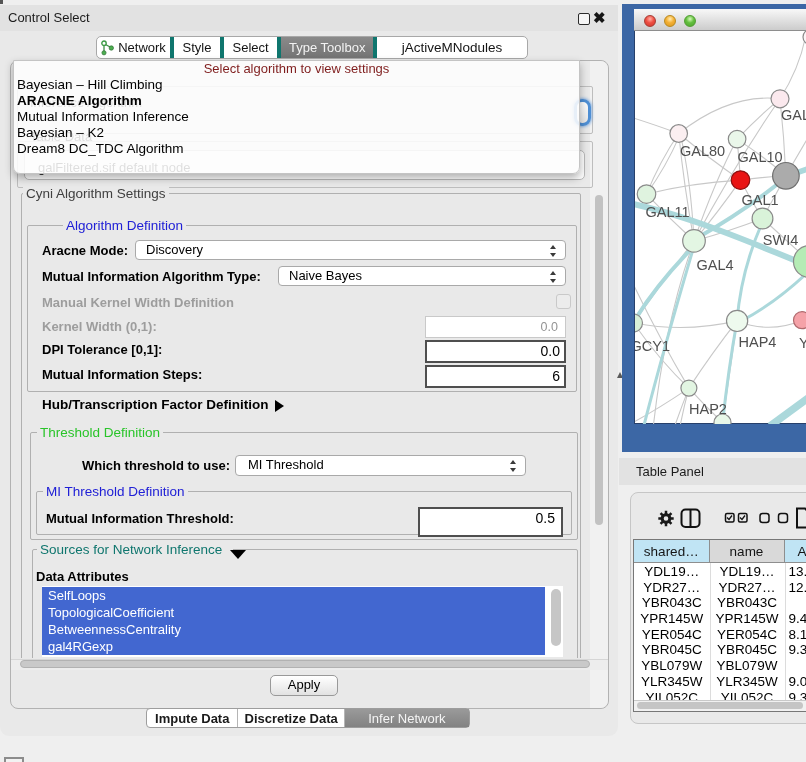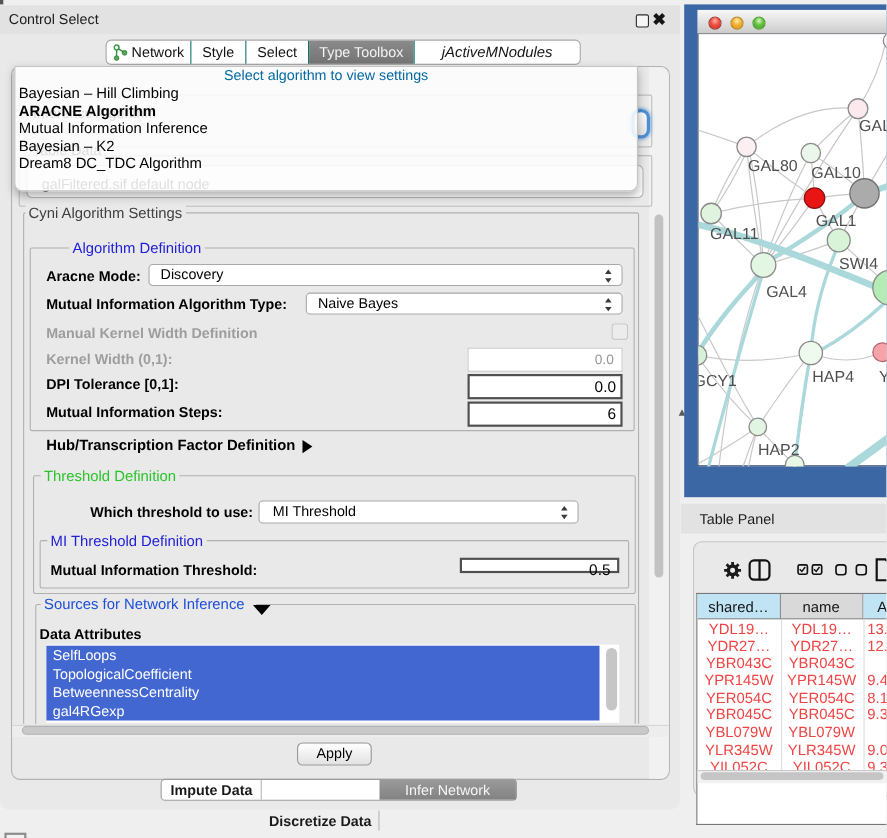--- a/index.html
+++ b/index.html
@@ -12,21 +12,21 @@
          border-radius:0 0 9px 9px;}
   #cptitle{left:0;top:5px;width:618px;height:26px;background:#e2e2e2;
            color:#1c1c1c;font-size:13px;line-height:26px;padding-left:8px;box-sizing:border-box;}
   #floatico{left:578px;top:13px;width:10px;height:10px;border:1.6px solid #2b2b2b;border-radius:2px;background:#f5f5f5;}
   #closeico{left:593px;top:9px;font-size:15px;font-weight:bold;color:#151515;}
   
   #toptabs{left:96px;top:36px;width:432px;height:23px;background:#fff;
            border:1px solid #a8a8a8;border-radius:5px;display:flex;box-sizing:border-box;
            font-size:13px;color:#141414;z-index:3;}
   #toptabs .seg{display:flex;align-items:center;justify-content:center;height:100%;
-                border-right:1px solid #0f766e;box-sizing:border-box;}
+                border-right:4px solid #0f766e;box-sizing:border-box;}
   #toptabs .seg:last-child{border-right:none;}
   #toptabs .sel{background:linear-gradient(#8a8a8a,#747474);color:#f3f3f3;}
   
   #inner{left:10px;top:60px;width:599px;height:649px;background:#e9e9e9;
          border:1px solid #b2b2b2;border-radius:8px;box-sizing:border-box;}
   #viewport{left:11px;top:61px;width:578px;height:597px;overflow:hidden;}
   
   #vtrack{left:590px;top:61px;width:18px;height:647px;background:#f1f1f1;border-radius:0 8px 8px 0;}
   #vthumb{left:595px;top:195px;width:8px;height:330px;background:#c2c2c2;border-radius:4px;}
   
@@ -40,21 +40,21 @@
   .spin:before{content:"";position:absolute;left:0;top:0;border-left:3.5px solid transparent;
       border-right:3.5px solid transparent;border-bottom:4.5px solid #3a3a3a;}
   .spin:after{content:"";position:absolute;left:0;bottom:0;border-left:3.5px solid transparent;
       border-right:3.5px solid transparent;border-top:4.5px solid #3a3a3a;}
   .tfield{position:absolute;background:#fff;font-size:13px;text-align:right;
           padding-right:6px;box-sizing:border-box;line-height:17px;}
   
   #popup{left:13px;top:60px;width:567px;height:114px;background:rgba(253,253,253,0.88);
          border:1px solid #c4c4c4;border-radius:0 0 7px 7px;z-index:10;
          box-shadow:0 4px 9px rgba(0,0,0,0.30);font-size:13px;box-sizing:border-box;overflow:hidden;}
-  #popup .hint{height:16px;text-align:center;color:#0369a1;line-height:16px;font-size:13px;}
+  #popup .hint{height:16px;text-align:center;color:#7f1d1d;line-height:16px;font-size:13px;}
   #popup .it{height:16px;line-height:16px;padding-left:3px;color:#000;font-size:13.5px;}
   #glowbtn{left:574px;top:99px;width:17px;height:27px;border:3px solid #4f8fd4;border-radius:8px;
            background:linear-gradient(#fdfdfd,#e6e6e6);box-shadow:0 0 3px 1px rgba(110,160,220,0.8);z-index:2;box-sizing:border-box;}
   
   #apply{left:270px;top:675px;width:66px;height:19px;border:1px solid #999;border-radius:5px;
          background:linear-gradient(#ffffff,#e2e2e2);font-size:13px;text-align:center;line-height:18px;}
   #bottabs{left:146px;top:708px;width:324px;height:20px;background:#fff;border:1px solid #9d9d9d;
            border-radius:4px;display:flex;font-size:13px;font-weight:bold;color:#1a1a1a;box-sizing:border-box;}
   #bottabs .seg{display:flex;align-items:center;justify-content:center;height:100%;
                 border-right:1px solid #b5b5b5;box-sizing:border-box;}
@@ -64,21 +64,21 @@
   #blueframe{left:622px;top:4px;width:184px;height:448px;background:#3c67a5;}
   #nettitle{left:634px;top:9px;width:172px;height:22px;
             background:linear-gradient(#f8f8f8,#cccccc);border-bottom:1px solid #8e8e8e;box-sizing:border-box;}
   .light{position:absolute;width:12px;height:12px;border-radius:50%;top:5.5px;}
   #canvas{left:634px;top:31px;width:172px;height:393px;background:#fff;border-left:1px solid #27406b;border-bottom:1px solid #27406b;box-sizing:border-box;}
   
   #tpbar{left:619px;top:458px;width:187px;height:27px;background:#e2e2e2;
          color:#1b1b1b;font-size:13px;line-height:27px;padding-left:17px;box-sizing:border-box;}
   #tpbox{left:630px;top:492px;width:190px;height:232px;background:#e9e9e9;
          border:1px solid #c6c6c6;border-radius:8px;box-sizing:border-box;}
-  #tbl{left:633px;top:539px;width:173px;height:211px;background:#fff;border:1px solid #777;
+  #tbl{left:633px;top:539px;width:173px;height:173px;background:#fff;border:1px solid #777;
        border-right:none;box-sizing:border-box;overflow:hidden;}
 </style>
 </head>
 <body>
 
 <div class="abs" style="left:0;top:0;width:3px;height:4px;background:#555;"></div>
 
 <div id="cpwin" class="abs"></div>
 <div id="cptitle" class="abs">Control Select</div>
 <div id="floatico" class="abs"></div>
@@ -89,21 +89,21 @@
     <svg width="13" height="16" viewBox="0 0 13 16" style="margin-right:4px;">
       <line x1="3" y1="5" x2="3" y2="12" stroke="#3d8f45" stroke-width="1.3"></line>
       <line x1="4.5" y1="4.5" x2="10" y2="7.5" stroke="#3d8f45" stroke-width="1.3"></line>
       <circle cx="3" cy="3.2" r="2.2" fill="#fff" stroke="#3d9b46" stroke-width="1.4"></circle>
       <circle cx="10.3" cy="8" r="2.2" fill="#4caf50" stroke="#2f6e35" stroke-width="0.7"></circle>
       <circle cx="3" cy="12.8" r="2.1" fill="#4caf50" stroke="#2f6e35" stroke-width="0.7"></circle>
     </svg>Network</div>
   <div class="seg" style="width:53px;">Style</div>
   <div class="seg" style="width:61px;">Select</div>
   <div class="seg sel" style="width:102px;">Type Toolbox</div>
-  <div class="seg" style="width:160px;font-size:13.5px;font-style:italic;">jActiveMNodules</div>
+  <div class="seg" style="width:160px;font-size:13.5px;">jActiveMNodules</div>
 </div>
 
 <div id="inner" class="abs"></div>
 <div id="vtrack" class="abs"></div>
 <div id="vthumb" class="abs"></div>
 
 <div class="abs" style="left:17px;top:86px;width:574px;height:46px;border:1px solid #bdbdbd;border-radius:2px;"></div>
 <div class="abs" style="left:17px;top:141px;width:574px;height:45px;border:1px solid #bdbdbd;border-radius:2px;"></div>
 <div class="abs" style="left:24px;top:150px;width:561px;height:30px;background:#fdfdfd;border:1px solid #b9b9b9;border-radius:5px;box-sizing:border-box;font-size:13px;color:#000;line-height:34px;padding-left:13px;overflow:hidden;">galFiltered.sif default node</div>
 <div class="abs" style="left:30px;top:95px;font-size:13px;color:#000;">Inference Algorithm</div>
@@ -142,43 +142,43 @@
   <div class="group" style="left:19px;top:371px;width:546px;height:106px;"></div>
   <div class="gtitle" style="left:26px;top:364px;color:#29c429;">Threshold Definition</div>
 
   <div class="lbl" style="left:71px;top:397px;">Which threshold to use:</div>
   <div class="combo" style="left:224px;top:394px;width:291px;height:21px;padding-left:12px;">MI Threshold<span class="spin"></span></div>
 
   <div class="group" style="left:25px;top:430px;width:534px;height:42px;"></div>
   <div class="gtitle" style="left:32px;top:423px;color:#2020d6;">MI Threshold Definition</div>
 
   <div class="lbl" style="left:35px;top:450px;">Mutual Information Threshold:</div>
-  <div class="tfield" style="left:407px;top:446px;width:145px;height:14px;border:2px solid #4f4f4f;color:#000;font-size:14px;line-height:18px;padding-right:6px;">0.5</div>
+  <div class="tfield" style="left:407px;top:446px;width:145px;height:30px;border:2px solid #4f4f4f;color:#000;font-size:14px;line-height:18px;padding-right:6px;">0.5</div>
 
   <div class="group" style="left:21px;top:488px;width:544px;height:200px;"></div>
-  <div class="gtitle" style="left:26px;top:481px;color:#1d4ed8;">Sources for Network Inference &nbsp;</div>
+  <div class="gtitle" style="left:26px;top:481px;color:#0f766e;">Sources for Network Inference &nbsp;</div>
   <div style="position:absolute;left:219px;top:489px;width:0;height:0;border-left:8px solid transparent;border-right:8px solid transparent;border-top:9px solid #000;"></div>
 
   <div class="lbl" style="left:25px;top:508px;">Data Attributes</div>
 
   <div style="position:absolute;left:31px;top:525px;width:521px;height:71px;background:#fff;overflow:hidden;">
     <div style="position:absolute;left:0;top:0.5px;width:503px;height:68px;background:#4267d0;"></div>
     <div style="position:absolute;left:6px;top:1px;width:400px;color:#fff;font-size:13px;line-height:17px;">
       SelfLoops<br>TopologicalCoefficient<br>BetweennessCentrality<br>gal4RGexp</div>
     <div style="position:absolute;left:509px;top:3px;width:10px;height:57px;background:#c6c6c6;border-radius:5px;"></div>
   </div>
 </div>
 
 <div class="abs" style="left:11px;top:659px;width:597px;height:10px;background:#ededed;border-top:1px solid #d6d6d6;"></div>
 <div class="abs" style="left:20px;top:660px;width:570px;height:8px;background:#c9c9c9;border:1px solid #b2b2b2;border-radius:4px;box-sizing:border-box;"></div>
 
 <div id="apply" class="abs">Apply</div>
 <div id="bottabs" class="abs">
   <div class="seg" style="width:92px;">Impute Data</div>
-  <div class="seg" style="width:107px;margin-top:28px;">Discretize Data</div>
+  <div class="seg" style="width:107px;">Discretize Data</div>
   <div class="seg sel" style="width:125px;">Infer Network</div>
 </div>
 
 <div id="popup" class="abs">
   <div class="hint">Select algorithm to view settings</div>
   <div class="it">Bayesian – Hill Climbing</div>
   <div class="it b">ARACNE Algorithm</div>
   <div class="it">Mutual Information Inference</div>
   <div class="it">Bayesian – K2</div>
   <div class="it">Dream8 DC_TDC Algorithm</div>
@@ -293,21 +293,21 @@
   </g>
   <path d="M164,3.5 h8 l4,4 v15 h-12 z" fill="none" stroke="#111" stroke-width="2"></path>
 </svg>
 
 <div id="tbl" class="abs">
   <div style="position:absolute;left:0;top:0;width:75.5px;height:23px;background:#c0e4f4;border-right:1px solid #8e8e8e;border-bottom:1px solid #8e8e8e;box-sizing:border-box;text-align:center;font-size:13.5px;line-height:23px;color:#151515;">shared…</div>
   <div style="position:absolute;left:75.5px;top:0;width:75px;height:23px;background:#d9d9d9;border-right:1px solid #8e8e8e;border-bottom:1px solid #8e8e8e;box-sizing:border-box;text-align:center;font-size:13.5px;line-height:23px;color:#151515;">name</div>
   <div style="position:absolute;left:150.5px;top:0;width:23px;height:23px;background:#c0e4f4;border-bottom:1px solid #8e8e8e;box-sizing:border-box;font-size:13.5px;line-height:23px;color:#151515;padding-left:13px;">A</div>
   <div style="position:absolute;left:75.5px;top:23px;width:1px;height:137px;background:#dcdcdc;"></div>
   <div style="position:absolute;left:150.5px;top:23px;width:1px;height:137px;background:#dcdcdc;"></div>
-  <div id="rows" style="position:absolute;left:0;top:24px;width:173px;font-size:13.5px;color:#ef4444;">
+  <div id="rows" style="position:absolute;left:0;top:24px;width:173px;font-size:13.5px;color:#000000;">
       <div style="height:15.7px;line-height:15.7px;white-space:nowrap;"><span style="display:inline-block;width:75.5px;text-align:center;">YDL19…</span><span style="display:inline-block;width:75px;text-align:center;">YDL19…</span><span style="display:inline-block;padding-left:4px;">13.</span></div>
 <div style="height:15.7px;line-height:15.7px;white-space:nowrap;"><span style="display:inline-block;width:75.5px;text-align:center;">YDR27…</span><span style="display:inline-block;width:75px;text-align:center;">YDR27…</span><span style="display:inline-block;padding-left:4px;">12.</span></div>
 <div style="height:15.7px;line-height:15.7px;white-space:nowrap;"><span style="display:inline-block;width:75.5px;text-align:center;">YBR043C</span><span style="display:inline-block;width:75px;text-align:center;">YBR043C</span><span style="display:inline-block;padding-left:4px;"></span></div>
 <div style="height:15.7px;line-height:15.7px;white-space:nowrap;"><span style="display:inline-block;width:75.5px;text-align:center;">YPR145W</span><span style="display:inline-block;width:75px;text-align:center;">YPR145W</span><span style="display:inline-block;padding-left:4px;">9.4</span></div>
 <div style="height:15.7px;line-height:15.7px;white-space:nowrap;"><span style="display:inline-block;width:75.5px;text-align:center;">YER054C</span><span style="display:inline-block;width:75px;text-align:center;">YER054C</span><span style="display:inline-block;padding-left:4px;">8.1</span></div>
 <div style="height:15.7px;line-height:15.7px;white-space:nowrap;"><span style="display:inline-block;width:75.5px;text-align:center;">YBR045C</span><span style="display:inline-block;width:75px;text-align:center;">YBR045C</span><span style="display:inline-block;padding-left:4px;">9.3</span></div>
 <div style="height:15.7px;line-height:15.7px;white-space:nowrap;"><span style="display:inline-block;width:75.5px;text-align:center;">YBL079W</span><span style="display:inline-block;width:75px;text-align:center;">YBL079W</span><span style="display:inline-block;padding-left:4px;"></span></div>
 <div style="height:15.7px;line-height:15.7px;white-space:nowrap;"><span style="display:inline-block;width:75.5px;text-align:center;">YLR345W</span><span style="display:inline-block;width:75px;text-align:center;">YLR345W</span><span style="display:inline-block;padding-left:4px;">9.0</span></div>
 <div style="height:15.7px;line-height:15.7px;white-space:nowrap;"><span style="display:inline-block;width:75.5px;text-align:center;">YIL052C</span><span style="display:inline-block;width:75px;text-align:center;">YIL052C</span><span style="display:inline-block;padding-left:4px;">9.3</span></div>
 </div>

